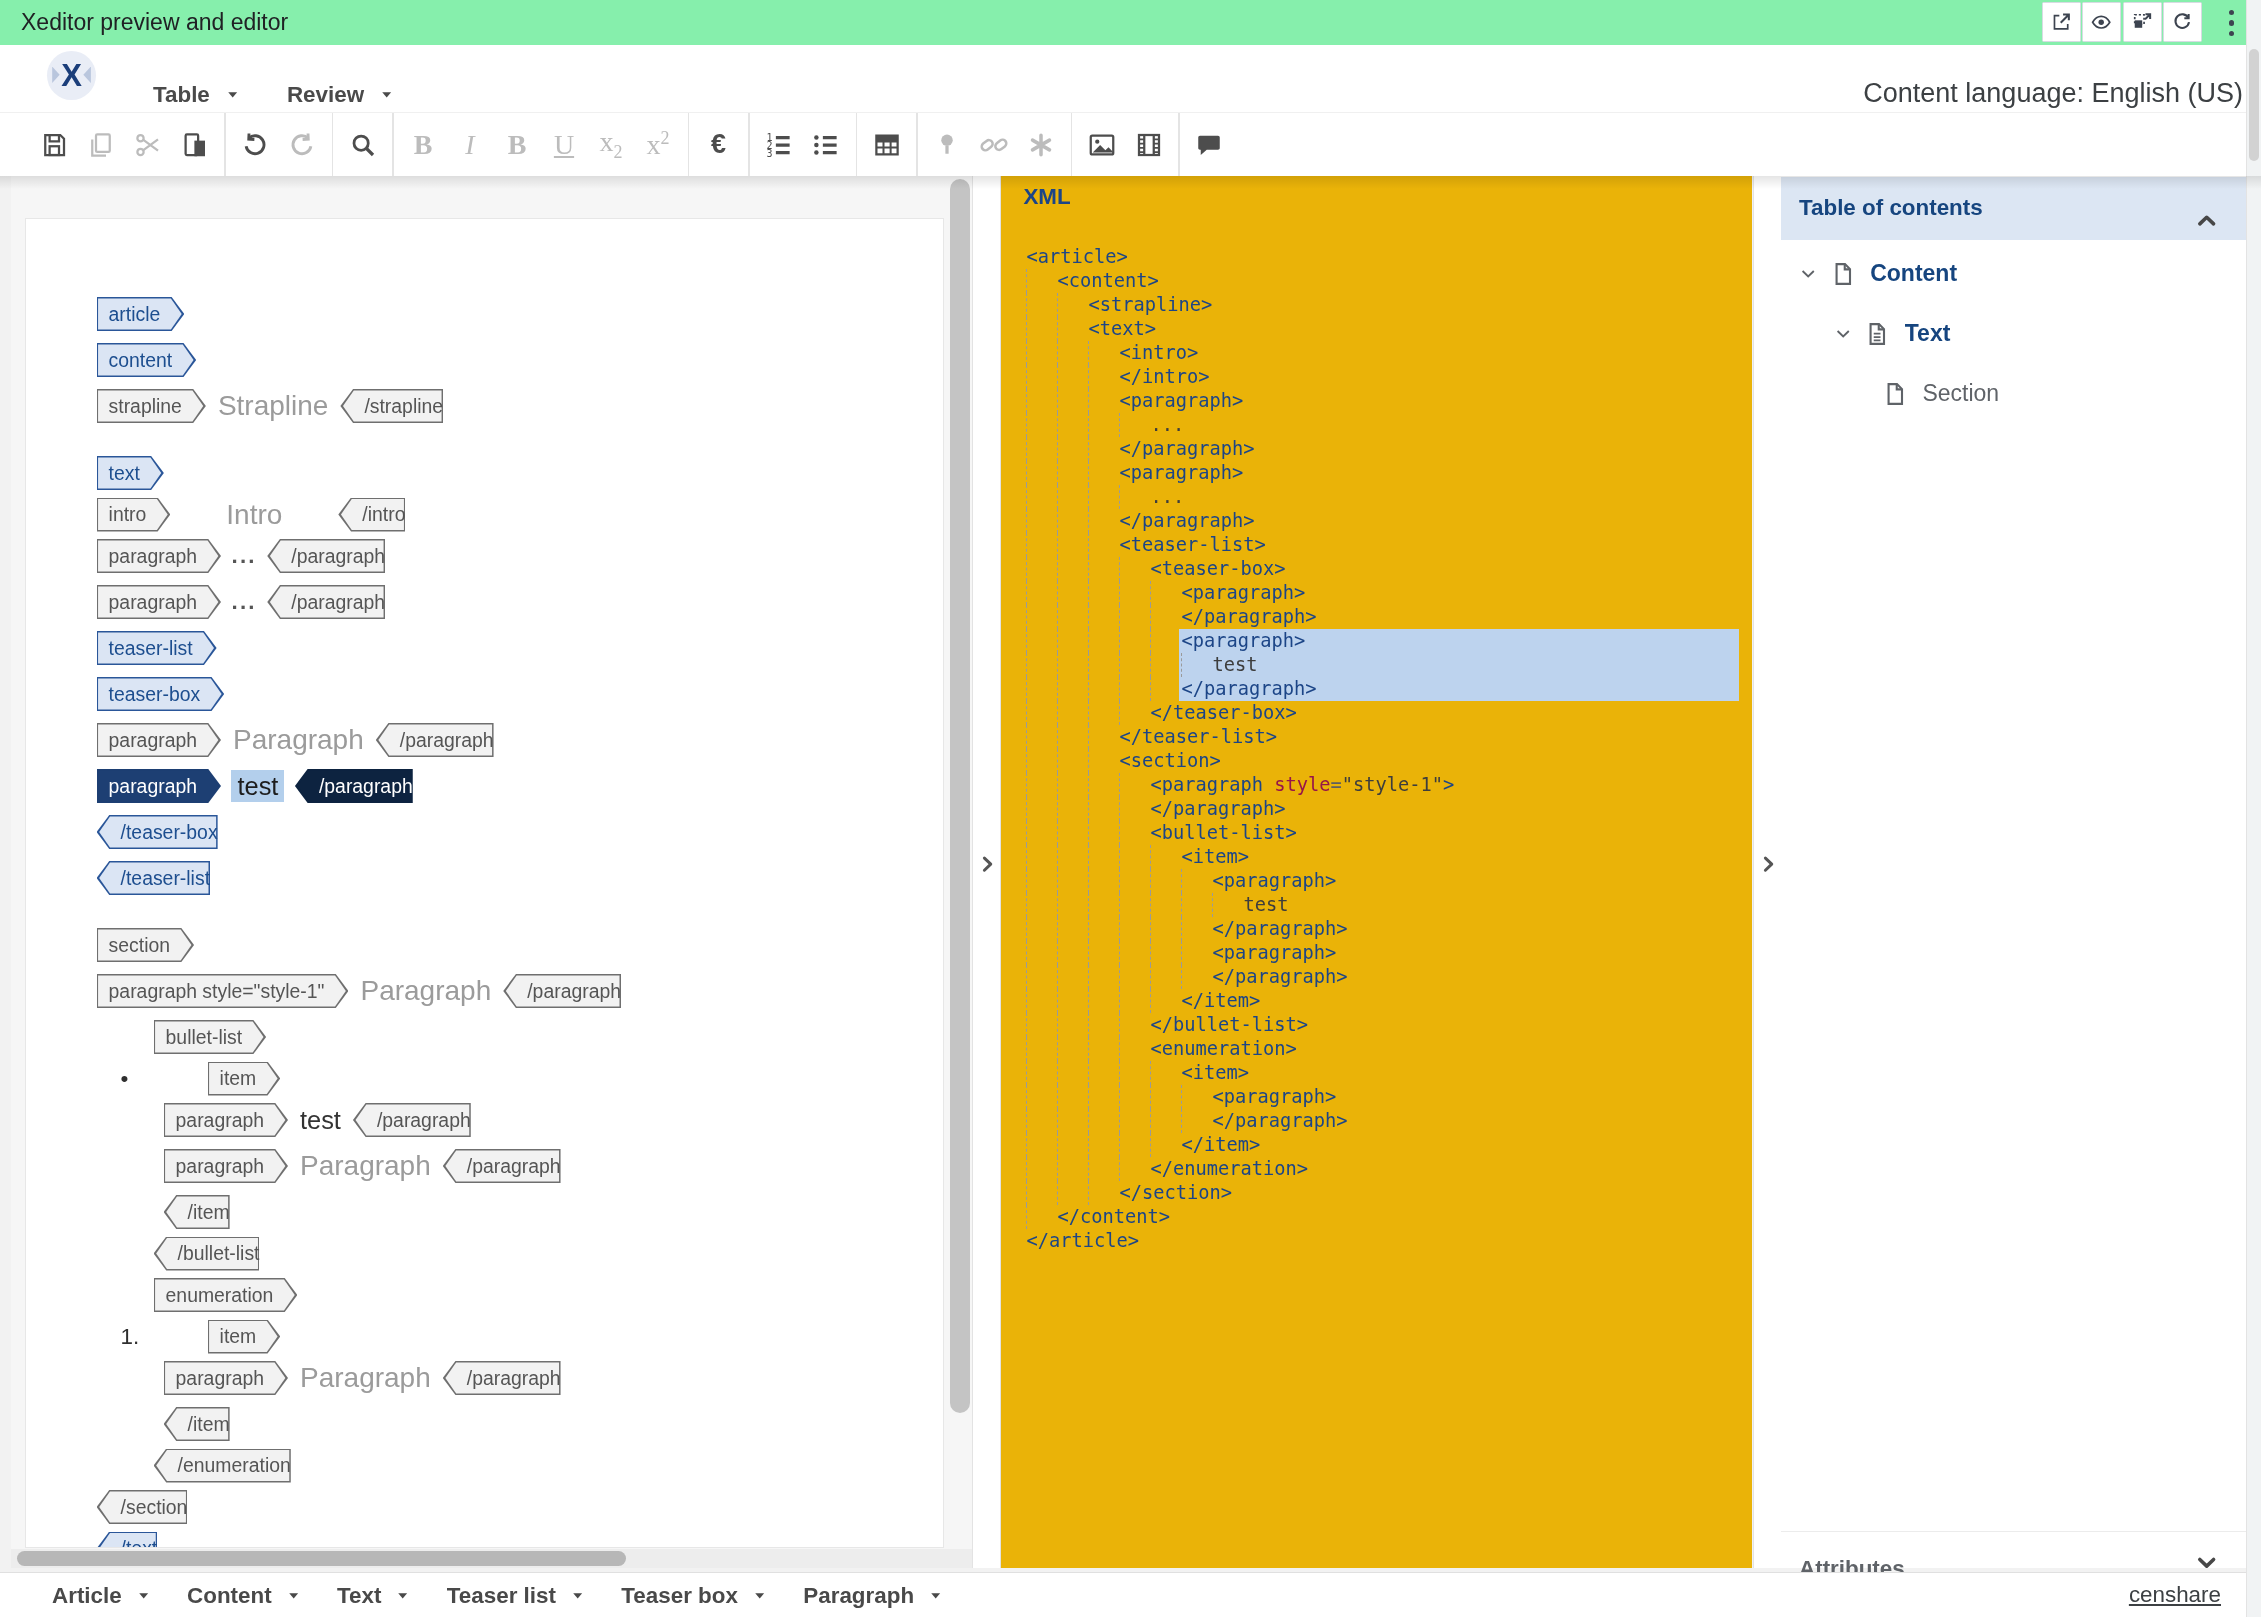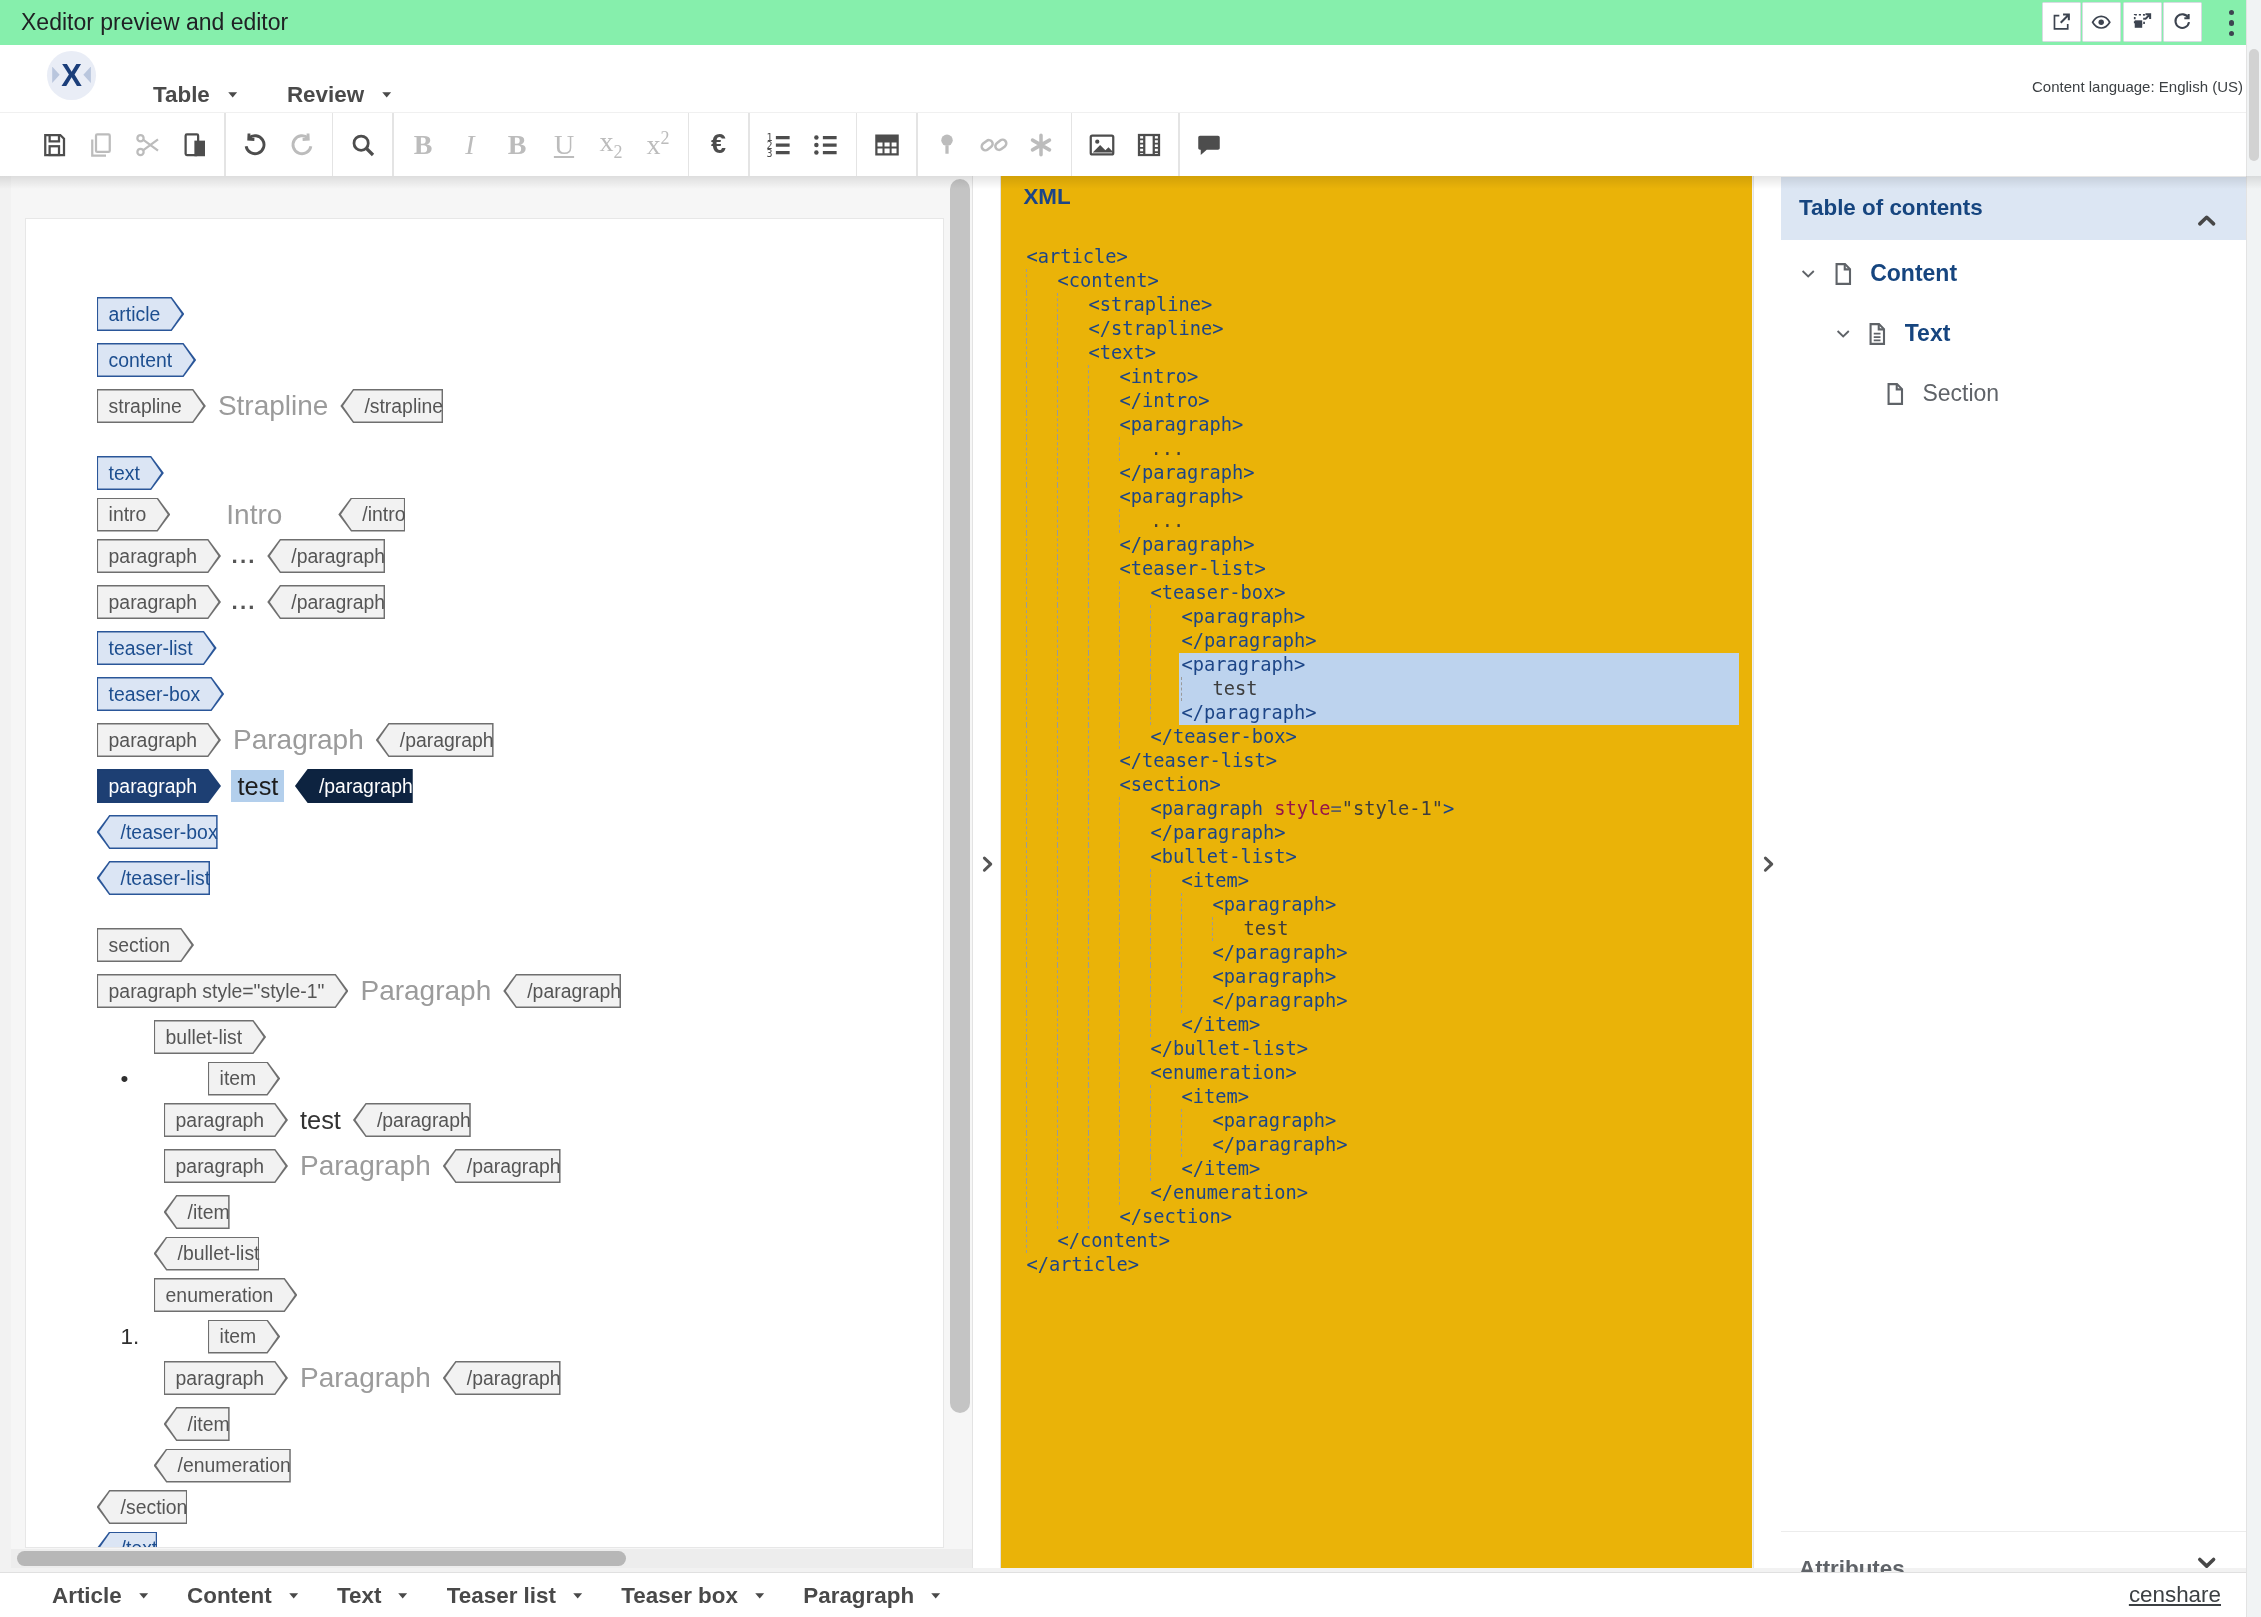--- a/index.html
+++ b/index.html
@@ -24,21 +24,21 @@
   .menubar { position:absolute; left:0; top:45px; width:2261px; height:67px; background:#fff; }
   .logo { position:absolute; left:47px; top:6px; width:49px; height:49px; border-radius:50%;
           background:#e9edf6; display:flex; align-items:center; justify-content:center; }
   .logo b { font-size:31px; font-weight:800; color:#1b3e7a; position:relative; }
   .logo b::before, .logo b::after { content:""; position:absolute; top:9px; width:7.5px; height:16.4px; background:#b9c6dd; }
   .logo b::before { left:-9px; clip-path:polygon(0 0,100% 50%,0 100%); }
   .logo b::after  { right:-9px; clip-path:polygon(100% 0,0 50%,100% 100%); }
   .menu-items { position:absolute; left:153px; top:0; height:67px; display:flex; align-items:center; gap:45px; }
   .menu-item { display:flex; align-items:center; gap:12.7px; font-size:22.4px; font-weight:700; color:#4a4a4a; cursor:pointer;margin-top:32px; }
   .menu-item svg { width:19.4px; height:19.4px; color:#4a4a4a; }
-  .lang-label { position:absolute; right:18px; top:33px; font-size:15px; color:#3c4043; }
+  .lang-label { position:absolute; right:18px; top:33px; font-size:27px; color:#3c4043; }
 
   
   .toolbar { position:absolute; left:0; top:112px; width:2261px; height:64px; background:#fff;
              border-top:0.7px solid #f0f0f0; display:flex; align-items:stretch; padding-left:24px; }
   .tgroup { display:flex; align-items:center; padding:0 6px; }
   .tsep { width:1.5px; background:#e4e4e4; }
   .tbtn { width:47px; height:64px; display:flex; align-items:center; justify-content:center;
           color:#4d4d4d; cursor:pointer; }
   .tbtn.disabled { color:#bcbcbc; cursor:default; }
   .tbtn svg { width:30px; height:30px; }
@@ -566,21 +566,20 @@
         </svg>
       </div>
   </div>
 
   <div class="xml-panel">
     <div class="xml-title">XML</div>
     <div class="xml-code">
         <div class="xline"><span class="xt"><span class="c-tag">&lt;article&gt;</span></span></div>
         <div class="xline"><span class="xg"></span><span class="xt"><span class="c-tag">&lt;content&gt;</span></span></div>
         <div class="xline"><span class="xg"></span><span class="xg"></span><span class="xt"><span class="c-tag">&lt;strapline&gt;</span></span></div>
-        <div class="xline"><span class="xg"></span><span class="xg"></span><span class="xt"><span class="c-tag">&lt;/strapline&gt;</span></span></div>
         <div class="xline"><span class="xg"></span><span class="xg"></span><span class="xt"><span class="c-tag">&lt;text&gt;</span></span></div>
         <div class="xline"><span class="xg"></span><span class="xg"></span><span class="xg"></span><span class="xt"><span class="c-tag">&lt;intro&gt;</span></span></div>
         <div class="xline"><span class="xg"></span><span class="xg"></span><span class="xg"></span><span class="xt"><span class="c-tag">&lt;/intro&gt;</span></span></div>
         <div class="xline"><span class="xg"></span><span class="xg"></span><span class="xg"></span><span class="xt"><span class="c-tag">&lt;paragraph&gt;</span></span></div>
         <div class="xline"><span class="xg"></span><span class="xg"></span><span class="xg"></span><span class="xg"></span><span class="xt"><span class="c-txt">...</span></span></div>
         <div class="xline"><span class="xg"></span><span class="xg"></span><span class="xg"></span><span class="xt"><span class="c-tag">&lt;/paragraph&gt;</span></span></div>
         <div class="xline"><span class="xg"></span><span class="xg"></span><span class="xg"></span><span class="xt"><span class="c-tag">&lt;paragraph&gt;</span></span></div>
         <div class="xline"><span class="xg"></span><span class="xg"></span><span class="xg"></span><span class="xg"></span><span class="xt"><span class="c-txt">...</span></span></div>
         <div class="xline"><span class="xg"></span><span class="xg"></span><span class="xg"></span><span class="xt"><span class="c-tag">&lt;/paragraph&gt;</span></span></div>
         <div class="xline"><span class="xg"></span><span class="xg"></span><span class="xg"></span><span class="xt"><span class="c-tag">&lt;teaser-list&gt;</span></span></div>

